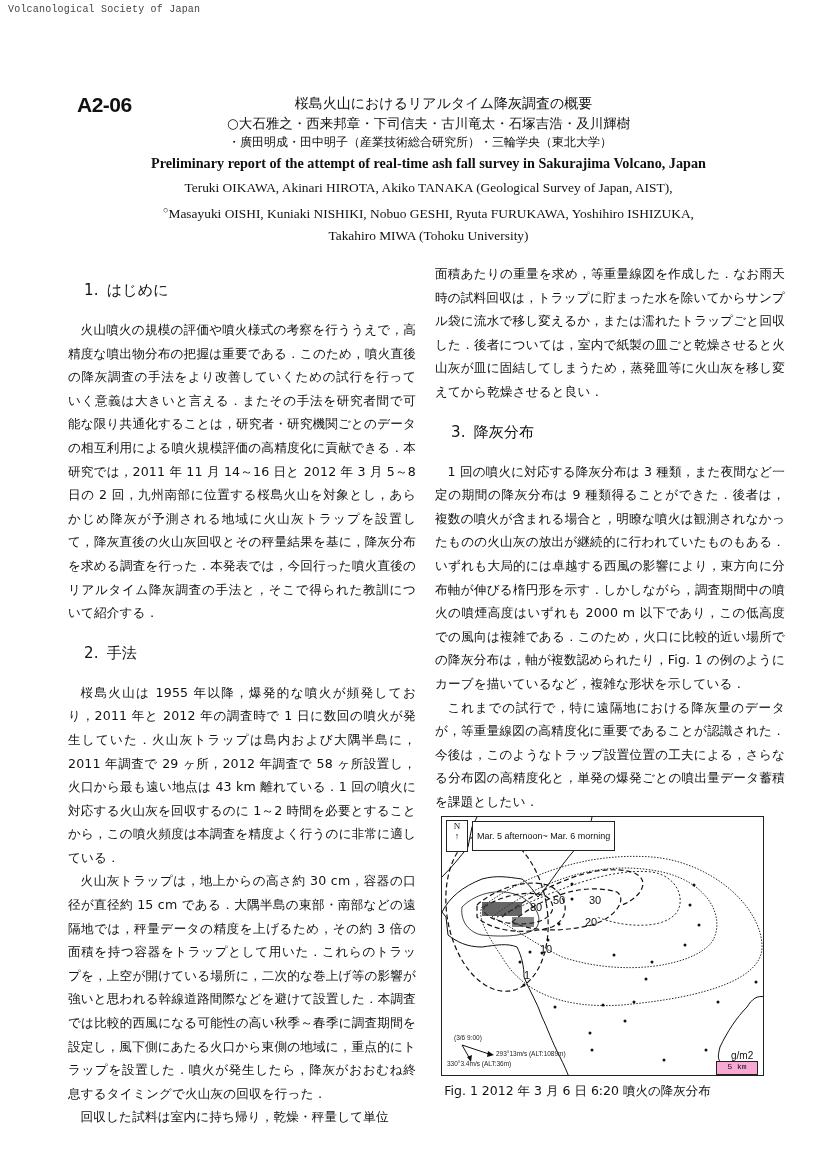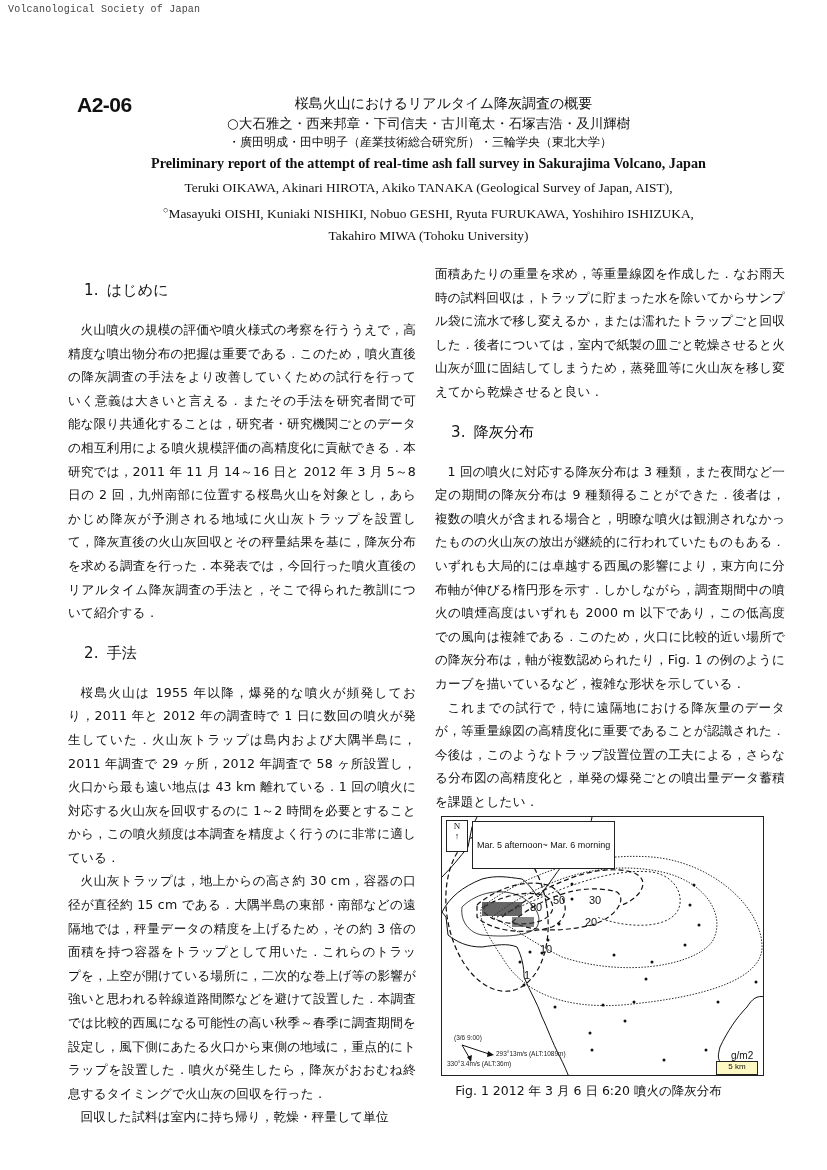--- a/index.html
+++ b/index.html
@@ -16,27 +16,27 @@
   .authors-en { position: absolute; left: 0; width: 827px; padding-left: 30px; box-sizing: border-box; text-align: center; font-family: "Liberation Serif", serif; font-size: 13.4px; line-height: 22px; top: 177px; }
   .sup { font-size: 9px; vertical-align: 5px; }
   .col { position: absolute; top: 262px; width: 348px; font-family: "DejaVu Sans", sans-serif; font-size: 12.6px; line-height: 23.6px; letter-spacing: 0.15px; }
   .col.left { left: 68px; }
   .col.right { left: 435px; width: 350px; }
   .col p { margin: 0; text-indent: 1em; text-align: justify; }
   .col h2 { margin: 16px; font-size: 15px; font-weight: normal; font-family: "DejaVu Sans", sans-serif; line-height: 24px; }
   .col h2 .num { margin-right: 8px; }
   .figure { position: absolute; left: 441px; top: 816px; width: 323px; height: 260px; border: 1px solid #222; box-sizing: border-box; background: #fff; overflow: hidden; }
   .figure svg { position: absolute; left: 0; top: 0; }
-  .fig-legend-box { position: absolute; left: 30px; top: 4px; border: 1px solid #222; padding: 17px 4px; font-family: "Liberation Sans", sans-serif; font-size: 9px; background: #fff; line-height: 12px; }
+  .fig-legend-box { position: absolute; left: 30px; top: 4px; border: 1px solid #222; padding: 8px 4px; font-family: "Liberation Sans", sans-serif; font-size: 9px; background: #fff; line-height: 12px; }
   .north { position: absolute; left: 4px; top: 3px; width: 20px; height: 30px; border: 1px solid #222; font-family: "Liberation Serif", serif; font-size: 9px; text-align: center; background: #fff; line-height: 10px; }
   .wind { position: absolute; font-family: "Liberation Sans", sans-serif; font-size: 6.5px; color: #222; }
   .unit { position: absolute; left: 289px; top: 233px; font-family: "Liberation Sans", sans-serif; font-size: 10px; }
-  .scale { position: absolute; left: 274px; top: 244px; border: 1px solid #222; width: 40px; height: 12px; font-family: Liberation Sans, sans-serif; font-size: 8px; text-align: center; line-height: 10px; background: #fef9c3; }
+  .scale { position: absolute; left: 274px; top: 244px; border: 1px solid #222; width: 40px; height: 12px; font-family: Liberation Mono, monospace; font-size: 8px; text-align: center; line-height: 10px; background: #f9a8d4; }
   .clabel { position: absolute; font-family: "Liberation Sans", sans-serif; font-size: 11px; color: #111; }
-  .caption { position: absolute; left: 427px; top: 1083px; width: 323px; text-align: center; font-family: "DejaVu Sans", sans-serif; font-size: 12.5px; }
+  .caption { position: absolute; left: 416px; top: 1083px; width: 323px; text-align: center; font-family: "DejaVu Sans", sans-serif; font-size: 12.5px; }
 </style>
 </head>
 <body>
 
 <div class="society">Volcanological Society of Japan</div>
 
 <div class="code">A2-06</div>
 <div class="title-jp t1">桜島火山におけるリアルタイム降灰調査の概要</div>
 <div class="authors-jp1">○大石雅之・西来邦章・下司信夫・古川竜太・石塚吉浩・及川輝樹</div>
 <div class="authors-jp2">・廣田明成・田中明子（産業技術総合研究所）・三輪学央（東北大学）</div>

